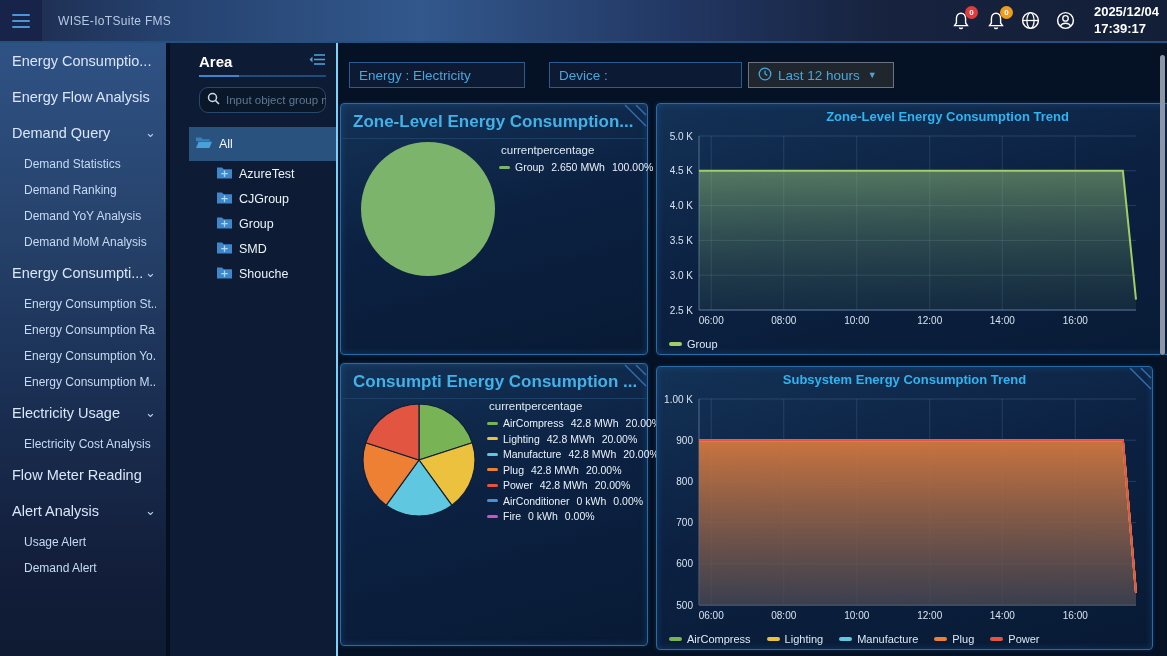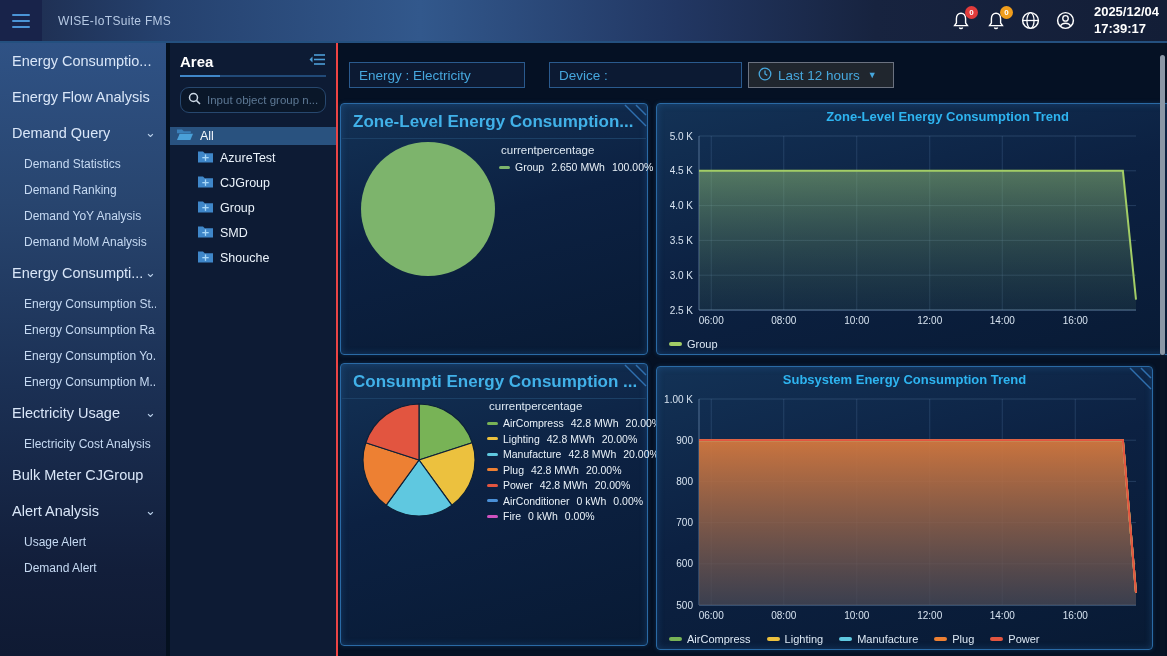--- a/index.html
+++ b/index.html
@@ -23,28 +23,28 @@
   
   .sidebar { position:absolute; left:0; top:43px; width:166px; height:613px;
     background:linear-gradient(180deg,#2f5285 0%,#28456f 26%,#1b3054 56%,#121e3a 86%,#0f1a33 100%); overflow:hidden; }
   .nav-item { display:flex; align-items:center; cursor:pointer; }
   .nav-item.top { padding:10px 10px 10px 12px; font-size:14.5px; color:#d9e6f8; }
   .nav-item.sub { padding:6px 10px 6px 24px; font-size:12px; color:#c6daf3; }
   .nav-item .chev { margin-left:auto; font-size:13px; color:#bcd2ec; line-height:10px; }
   .nav-label { white-space:nowrap; overflow:hidden; }
 
   
-  .area-panel { position:absolute; left:170px; top:43px; width:168px; height:613px; background:#0d1b34; border-right:2px solid #ef4444; }
+  .area-panel { position:absolute; left:170px; top:43px; width:168px; height:613px; background:#0d1b34; border-right:2px solid #7dd3fc;padding-left:19px; }
   .area-head { display:flex; align-items:center; justify-content:space-between; padding:9px 10px 5px 10px; }
   .area-title { color:#ffffff; font-size:15px; font-weight:bold; }
   .area-rule { height:2px; margin:0 10px 10px 10px; background:linear-gradient(90deg,#3f86c8 0px,#3f86c8 40px,#214a78 40px,#214a78 100%); }
   .search-box { margin:0 10px 14px 10px; height:26px; background:#0a1729; border:1px solid #27486f; border-radius:9px; display:flex; align-items:center; padding:0 7px; gap:6px; }
   .search-box input { flex:1; background:transparent; border:none; outline:none; color:#c5d6ea; font-size:11.5px; font-family:"Liberation Sans",sans-serif; width:100px; }
   .search-box input::placeholder { color:#5d7894; }
-  .tree-root { height:18px; background:#29527f; display:flex; align-items:center; gap:7px; padding-left:7px; color:#f2f7fc; font-size:12.5px; cursor:pointer; }
+  .tree-root { height:34px; background:#29527f; display:flex; align-items:center; gap:7px; padding-left:7px; color:#f2f7fc; font-size:12.5px; cursor:pointer; }
   .tree-child { height:25px; display:flex; align-items:center; gap:7px; padding-left:28px; color:#eaf2fa; font-size:12.5px; cursor:pointer; }
 
   
   .main { position:absolute; left:340px; top:43px; width:827px; height:613px; background:#051124; }
   .filter-box { position:absolute; height:26px; background:#0c1a33; border:1px solid #2a5a8e; display:flex; align-items:center; padding:0 9px; color:#46a7dd; font-size:13.5px; cursor:pointer; gap:6px; }
   .fb-energy { left:349px; top:62px; width:176px; }
   .fb-device { left:549px; top:62px; width:193px; }
   .fb-time { left:748px; top:62px; width:146px; background:#20262e; border:1px solid #6b7280; }
   .fb-time .caret { font-size:9px; color:#46a7dd; margin-left:2px; }
 
@@ -168,21 +168,21 @@
         <span class="nav-label">Energy Consumption M...</span>
       </div>
     <div class="nav-item top">
         <span class="nav-label">Electricity Usage</span>
         <span class="chev">⌄</span>
       </div>
     <div class="nav-item sub">
         <span class="nav-label">Electricity Cost Analysis</span>
       </div>
     <div class="nav-item top">
-        <span class="nav-label">Bulk Meter CJGroup</span>
+        <span class="nav-label">Flow Meter Reading</span>
       </div>
     <div class="nav-item top">
         <span class="nav-label">Alert Analysis</span>
         <span class="chev">⌄</span>
       </div>
     <div class="nav-item sub">
         <span class="nav-label">Usage Alert</span>
       </div>
     <div class="nav-item sub">
         <span class="nav-label">Demand Alert</span>

